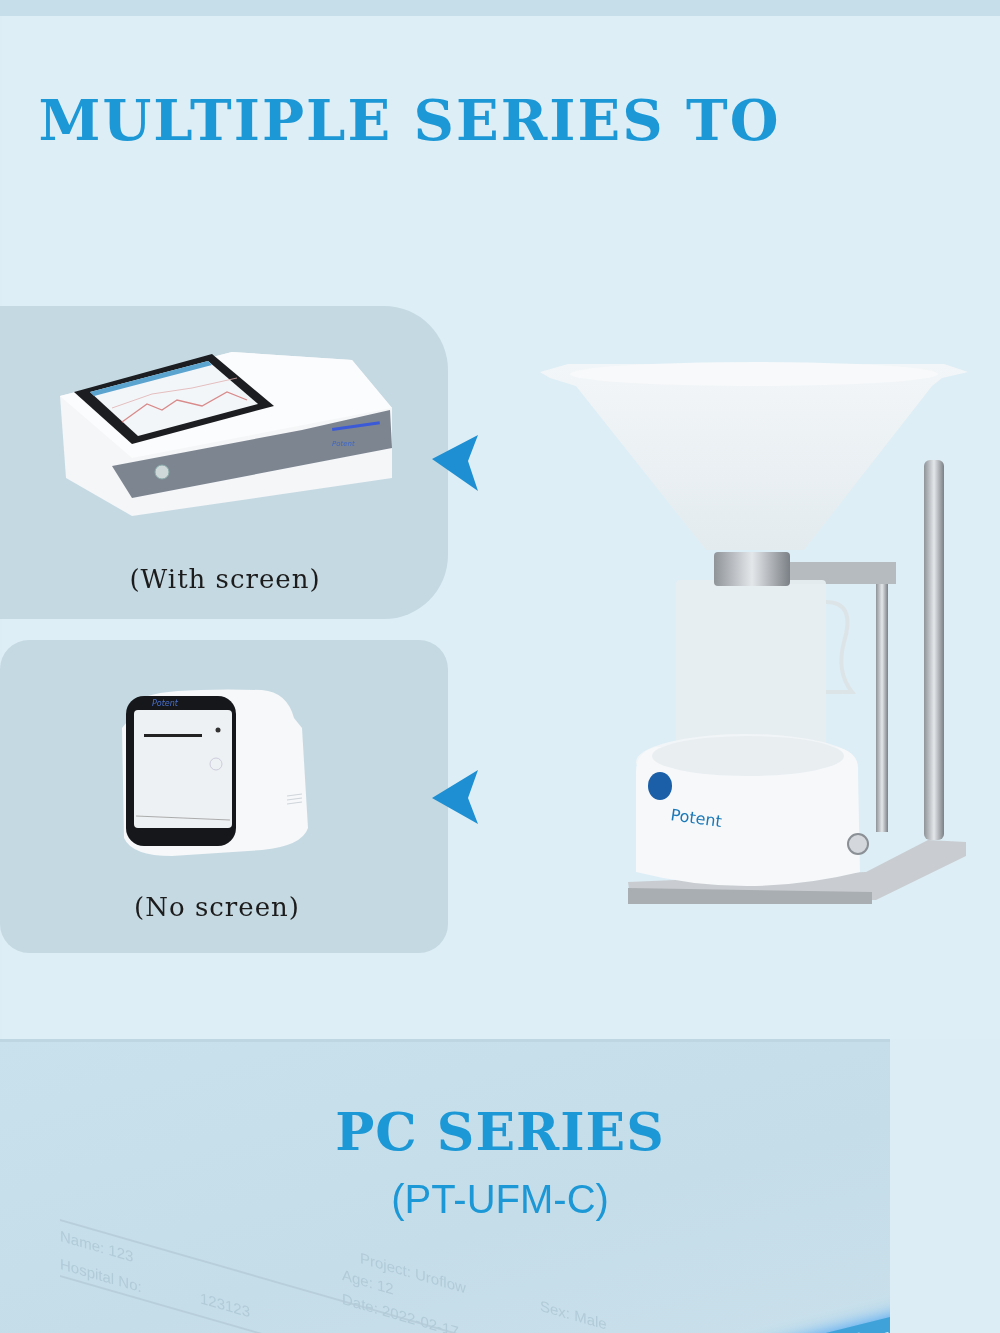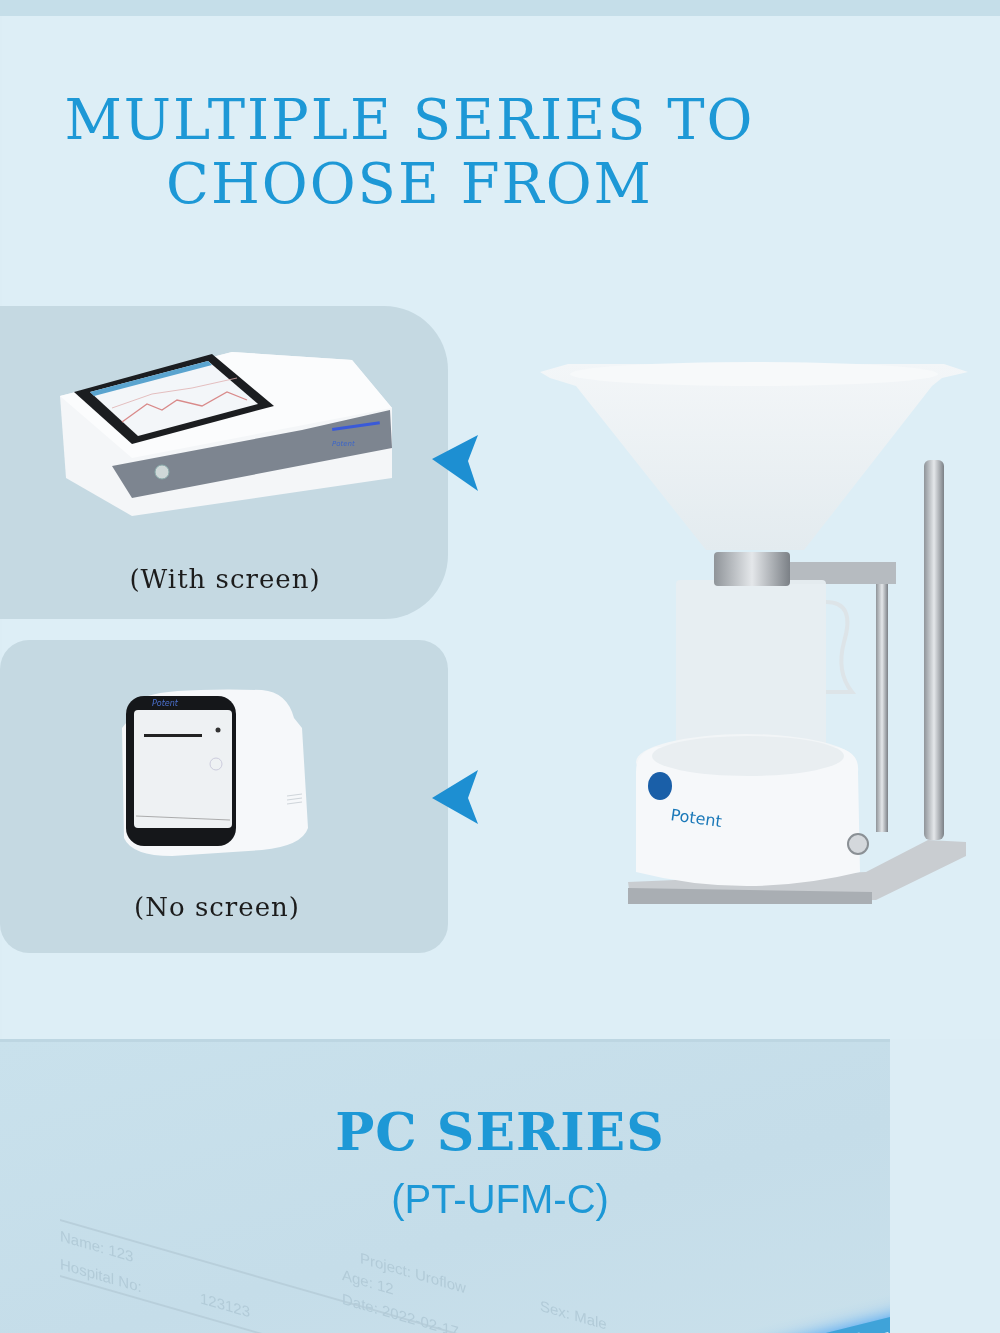--- a/index.html
+++ b/index.html
@@ -3,21 +3,21 @@
 <meta charset="utf-8">
 <style>
   * { box-sizing: border-box; margin: 0; padding: 0; }
   html, body { width: 1000px; height: 1333px; overflow: hidden; }
   body { background: #dcedf5; font-family: "DejaVu Serif", serif; position: relative; }
 
   .top-strip { position: absolute; left: 0; top: 0; width: 1000px; height: 16px; background: #c5dee9; }
   .section1 { position: absolute; left: 2px; top: 16px; width: 998px; height: 1023px; background: #ddeef6; }
 
   .headline { position: absolute; left: 0; top: 88px; width: 819px; text-align: center;
-    color: #1d98d6; font-family: "DejaVu Serif", serif; font-weight: normal; font-size: 56px;
+    color: #1d98d6; font-family: "DejaVu Serif", serif; font-weight: bold; font-size: 56px;
     line-height: 64px; letter-spacing: 2px; }
 
   .card { position: absolute; left: 0; width: 448px; background: #c5d9e2;
     border-radius: 0 64px 64px 0; }
   .card.one { top: 306px; height: 313px; }
   .card.two { top: 640px; height: 313px; border-radius: 29px; }
   .card-label { position: absolute; left: 0; width: 448px; text-align: center;
     color: #1c1c1c; font-size: 26px; font-family: "DejaVu Serif", serif; letter-spacing: 1px; }
   .card.one .card-label { top: 258px; left: 0; width: 450px; }
   .card.two .card-label { top: 252px; left: -8px; width: 450px; }
@@ -54,21 +54,20 @@
 </style>
 </head>
 <body>
 
 <div class="top-strip"></div>
 
 <div class="section1"></div>
 
 <h1 class="headline">
   <span>MULTIPLE SERIES TO</span><br>
-  <span>CHOOSE FROM</span>
 </h1>
 
 <div class="card one">
   <div class="card-label">(With screen)</div>
 </div>
 <svg class="dev1" viewBox="0 0 345 170">
   <path d="M8 48 L180 4 L300 12 L340 60 L340 130 L80 168 L14 130 Z" fill="#f4f6f8"></path>
   <path d="M8 48 L180 4 L300 12 L340 60 L80 110 Z" fill="#fbfcfd"></path>
   <path d="M60 118 L250 82 L338 62 L340 100 L80 150 Z" fill="#7d8590"></path>
   <path d="M22 44 L160 6 L222 58 L80 96 Z" fill="#1b1d20"></path>

